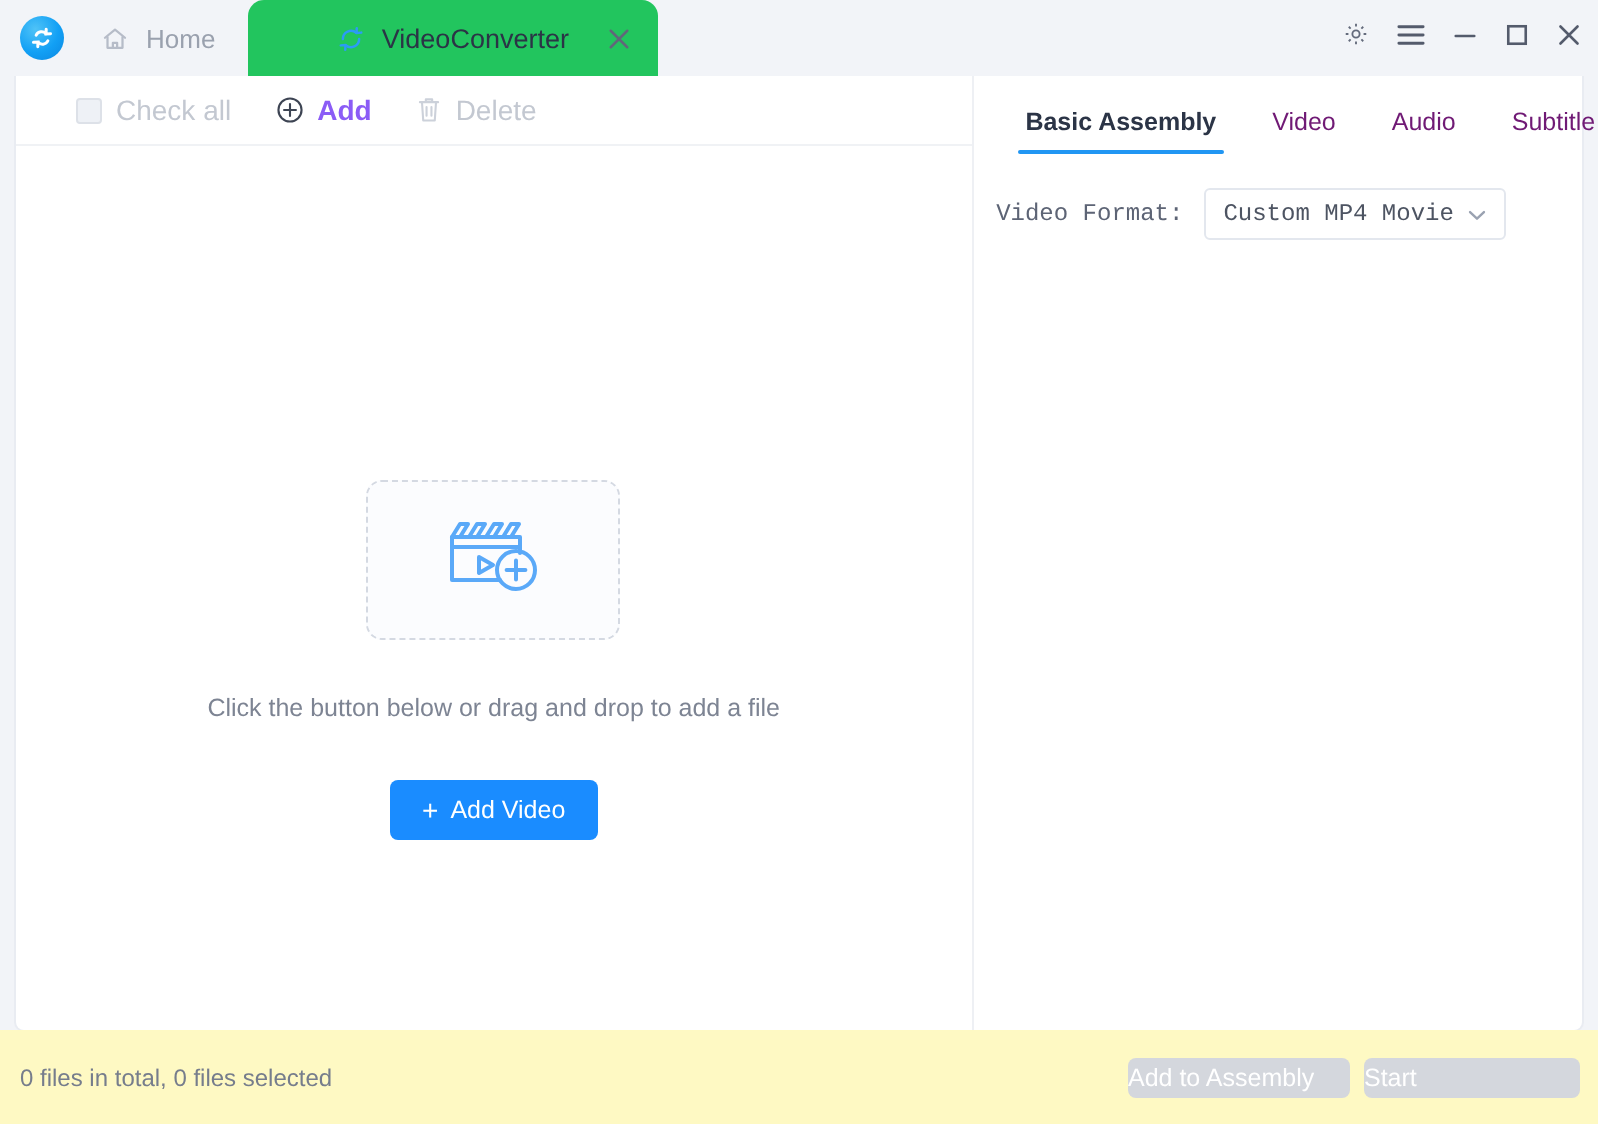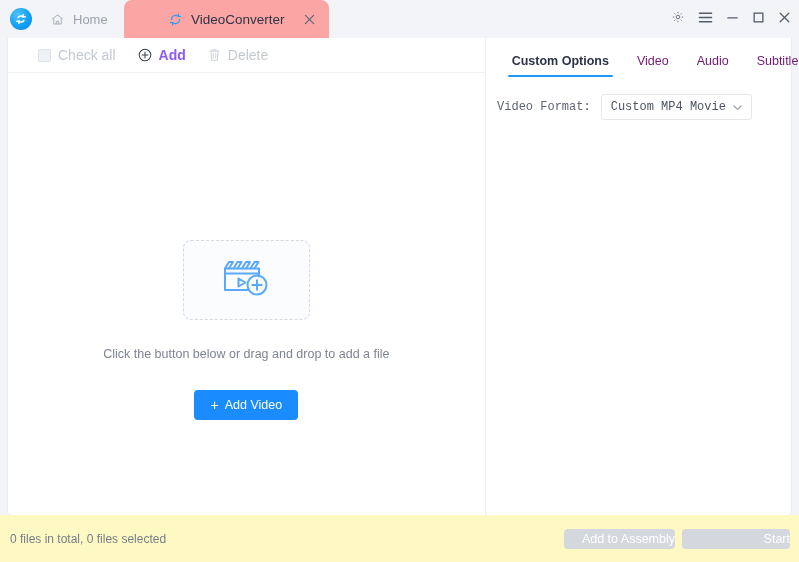--- a/index.html
+++ b/index.html
@@ -40,21 +40,21 @@
     padding: 0 16px;
     font-size: 13px;
     color: #9aa1ae;
     border-radius: 8px 8px 0 0;
     gap: 8px;
     white-space: nowrap;
   }
   .tab .tab-ico { display: flex; align-items: center; }
   .tab.home { padding-left: 6px; }
   .tab.active {
-    background: #fca5a5;
+    background: #22c55e;
     color: #2d3648;
     width: 205px;
     justify-content: center;
     position: relative;
     padding: 0 10px;
   }
   .tab.active .tab-label { font-size: 13.5px; color: #2b3446; }
   .tab-close {
     position: absolute; right: 12px; top: 50%; transform: translateY(-50%);
     width: 14px; height: 14px; color: #5b6270;
@@ -211,21 +211,21 @@
   }
   .status-text { font-size: 12px; color: #767d8c; }
   .footer-btns { display: flex; gap: 7px; }
   .fbtn {
     height: 20px;
     border: none; border-radius: 4px;
     background: #d4d7dd;
     color: #ffffff;
     font-size: 12.5px;
     font-family: "Liberation Sans", sans-serif;
-    display: flex; align-items: center; justify-content: flex-end;
+    display: flex; align-items: center; justify-content: flex-start;
   }
   .fbtn.assembly { width: 111px; }
   .fbtn.start { width: 108px; }
 </style>
 </head>
 <body>
 
 <div class="app">
 
   <div class="titlebar">
@@ -351,21 +351,21 @@
           <button class="add-video-btn">
             <span class="plus">+</span>
             <span>Add Video</span>
           </button>
         </div>
       </div>
 
       <div class="right">
         <div class="tabs-row">
           <div class="opt-tab active">
-            <span>Custom Options</span>
+            <span>Basic Assembly</span>
           </div>
           <div class="opt-tab">
             <span>Video</span>
           </div>
           <div class="opt-tab">
             <span>Audio</span>
           </div>
           <div class="opt-tab">
             <span>Subtitle</span>
           </div>

